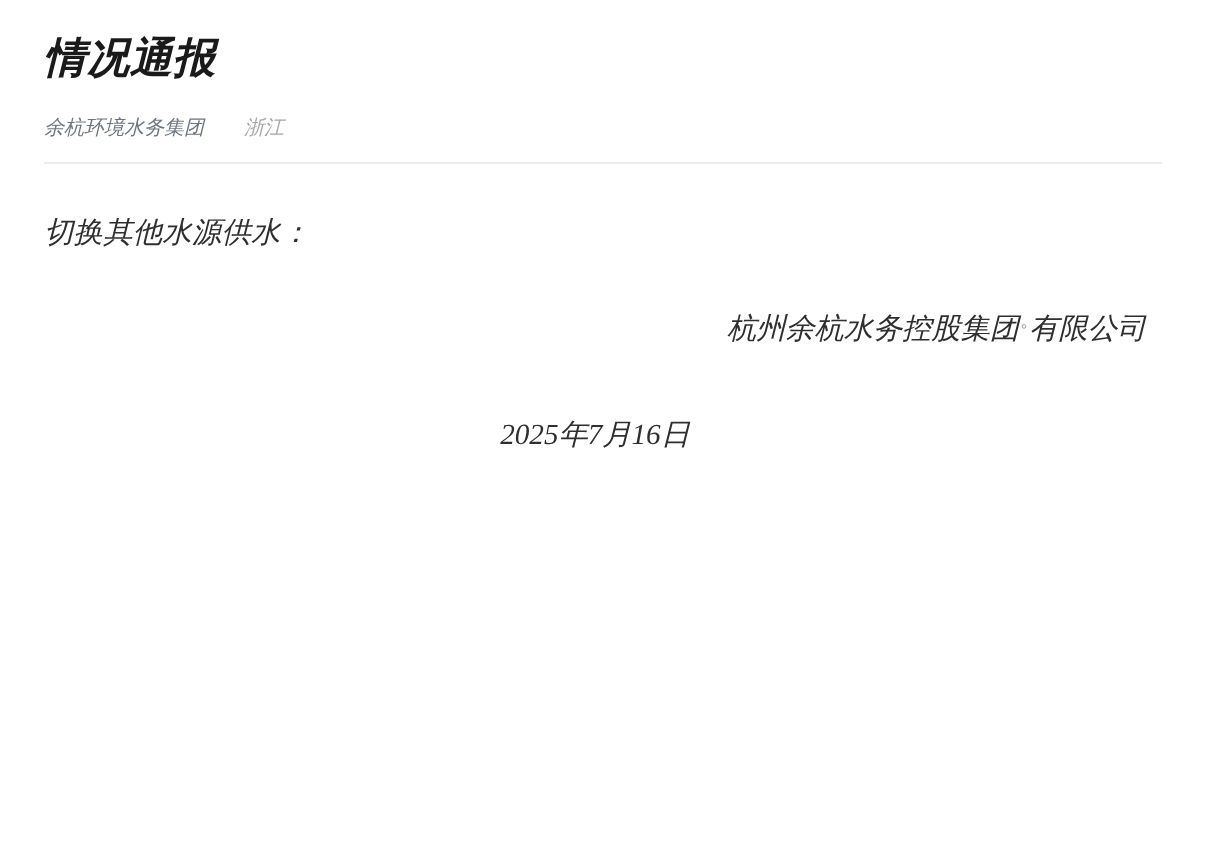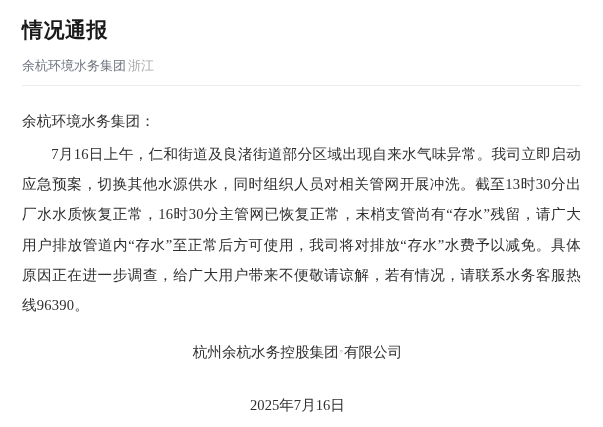--- a/index.html
+++ b/index.html
@@ -13,38 +13,39 @@
     font-family: "Liberation Serif", "DejaVu Serif", serif;
     color: #2b2b2b;
     overflow: hidden;
   }
   .page {
     position: relative;
     width: 603px;
     height: 427px;
     box-sizing: border-box;
     padding: 14px 22px 0 22px;
+    font-style: italic;
   }
   .title {
     font-family: "Liberation Sans", "DejaVu Sans", sans-serif;
     font-size: 21px;
     font-weight: bold;
     color: #1a1a1a;
     letter-spacing: 0.5px;
     margin: 2px 0 0 0;
     line-height: 1.3;
   }
   .meta {
     margin-top: 14px;
     font-family: "Liberation Sans", "DejaVu Sans", sans-serif;
-    font-size: 13px;
+    font-size: 10px;
     color: #9a9a9a;
     display: flex;
     align-items: baseline;
-    gap: 2px;
+    gap: 20px;
     white-space: nowrap;
   }
   .meta .source {
     color: #6f7580;
   }
   .meta .date {
     color: #a8a8a8;
   }
   .meta .region {
     color: #a8a8a8;
@@ -65,21 +66,21 @@
     margin: 0 0 2px 0;
     text-indent: 0;
   }
   .para {
     margin: 0;
     text-indent: 2em;
     text-align: justify;
   }
   .signature {
     margin-top: 22px;
-    text-align: center;
+    text-align: right;
     font-size: 14.6px;
     color: #2f2f2f;
     position: relative;
     padding-right: 8px;
   }
   .sig-company {
     position: relative;
     display: inline;
   }
   .sig-mark {
@@ -105,22 +106,21 @@
   <h1 class="title">情况通报</h1>
 
   <div class="meta">
     <span class="source">余杭环境水务集团</span>
     <span class="region">浙江</span>
   </div>
 
   <div class="divider"></div>
 
   <div class="body">
-    <p class="salutation">余杭环境水务集团：</p>
-    <p class="para">7月16日上午，仁和街道及良渚街道部分区域出现自来水气味异常。我司立即启动应急预案，切换其他水源供水，同时组织人员对相关管网开展冲洗。截至13时30分出厂水水质恢复正常，16时30分主管网已恢复正常，末梢支管尚有“存水”残留，请广大用户排放管道内“存水”至正常后方可使用，我司将对排放“存水”水费予以减免。具体原因正在进一步调查，给广大用户带来不便敬请谅解，若有情况，请联系水务客服热线96390。</p>
+    <p class="salutation">切换其他水源供水：</p>
   </div>
 
   <div class="signature">
     <span class="sig-company">杭州余杭水务控股集团</span><span class="sig-mark">◦</span><span>有限公司</span>
   </div>
 
   <div class="date-line">2025年7月16日</div>
 
 </div>
 

